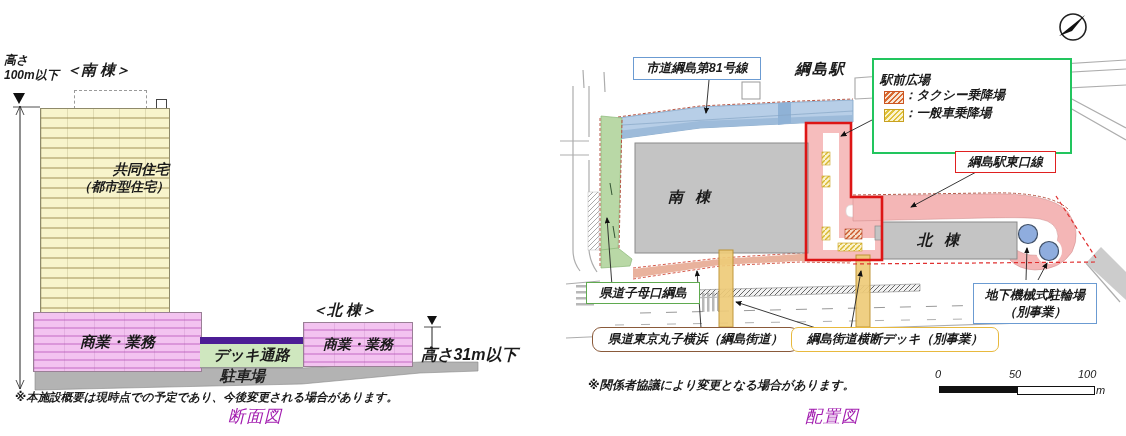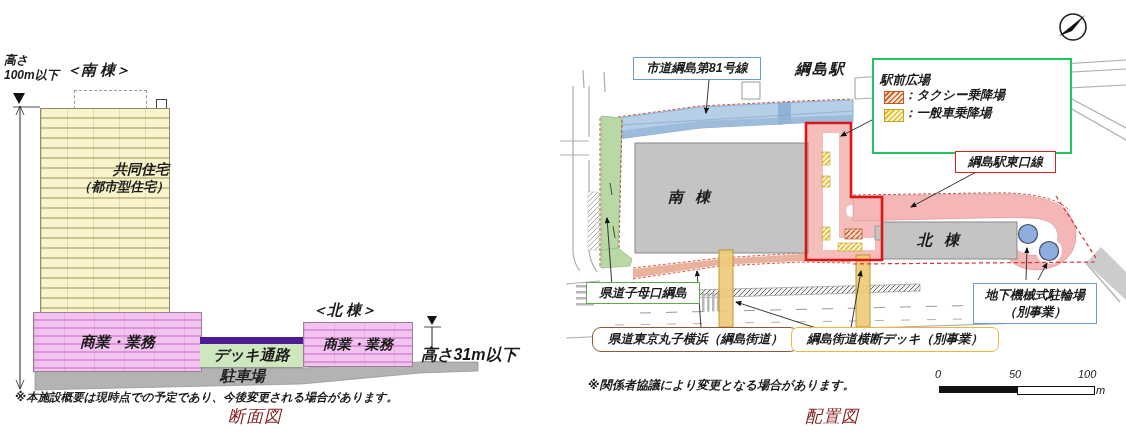--- a/index.html
+++ b/index.html
@@ -33,21 +33,21 @@
   .b-red{border:1.5px solid #e02020;}
   .b-green{border:1.5px solid #5faa4f;}
   .b-brown{border:1.5px solid #8a5a3a;}
   .b-yellow{border:1.5px solid #e8b93e;}
   .legend{position:absolute;left:872px;top:58px;width:196px;height:92px;border:2px solid #22c55e;background:#fff;}
   .sw{position:absolute;width:18px;height:11px;}
   .sw.taxi{border:1px solid #cc5522;background:repeating-linear-gradient(135deg,#f8e7d6 0 2px,#d86a32 2px 3.6px);}
   .sw.gen{border:1px solid #c8a020;background:repeating-linear-gradient(135deg,#fbf3cf 0 2px,#dfc23a 2px 3.6px);}
   .scalebar-black{position:absolute;left:939px;top:386px;width:78px;height:7px;background:#111;}
   .scalebar-white{position:absolute;left:1017px;top:386px;width:76px;height:7px;background:#fff;border:1px solid #111;}
-  .caption{position:absolute;font-size:17px;font-weight:normal;color:#7f1d1d;letter-spacing:1px;}
+  .caption{position:absolute;font-size:17px;font-weight:normal;color:#a21caf;letter-spacing:1px;}
 </style>
 </head>
 <body>
 
 <div class="canvas">
 
   <svg class="layer" width="1126" height="436" viewBox="0 0 1126 436">
     <defs>
       <pattern id="hatchY" patternUnits="userSpaceOnUse" width="5" height="5">
         <rect width="5" height="5" fill="#fbf3cf"></rect>

